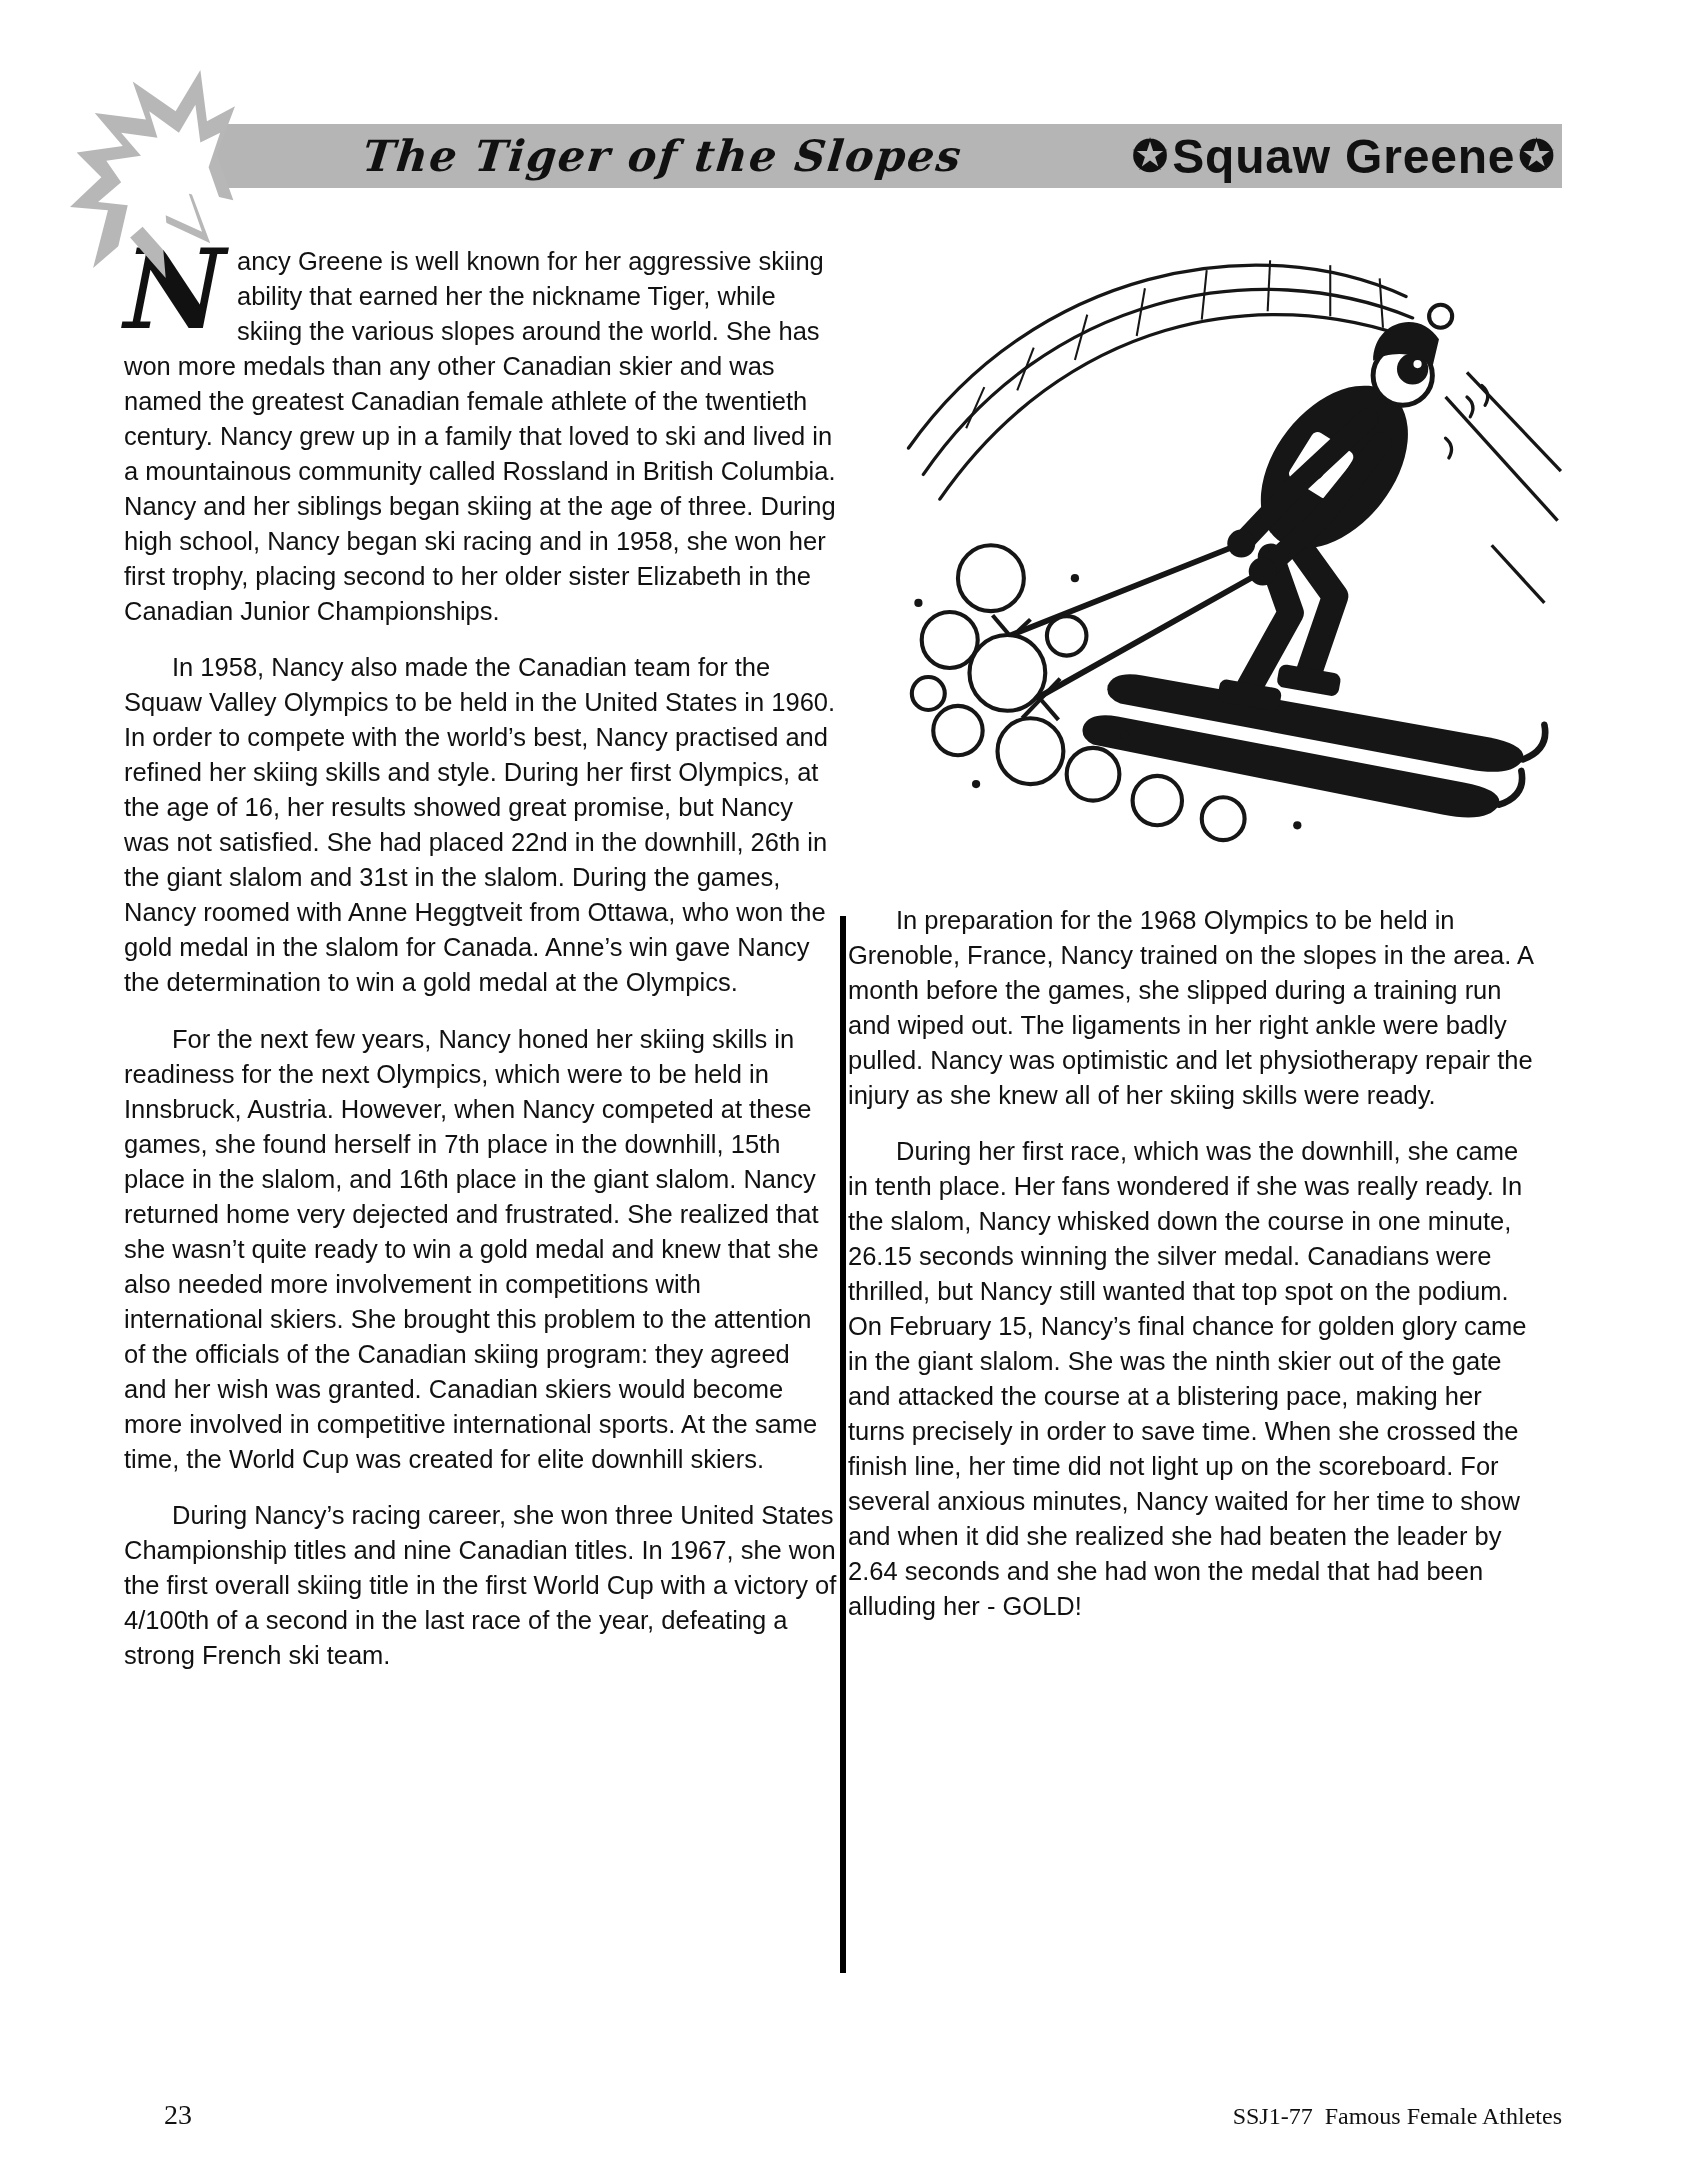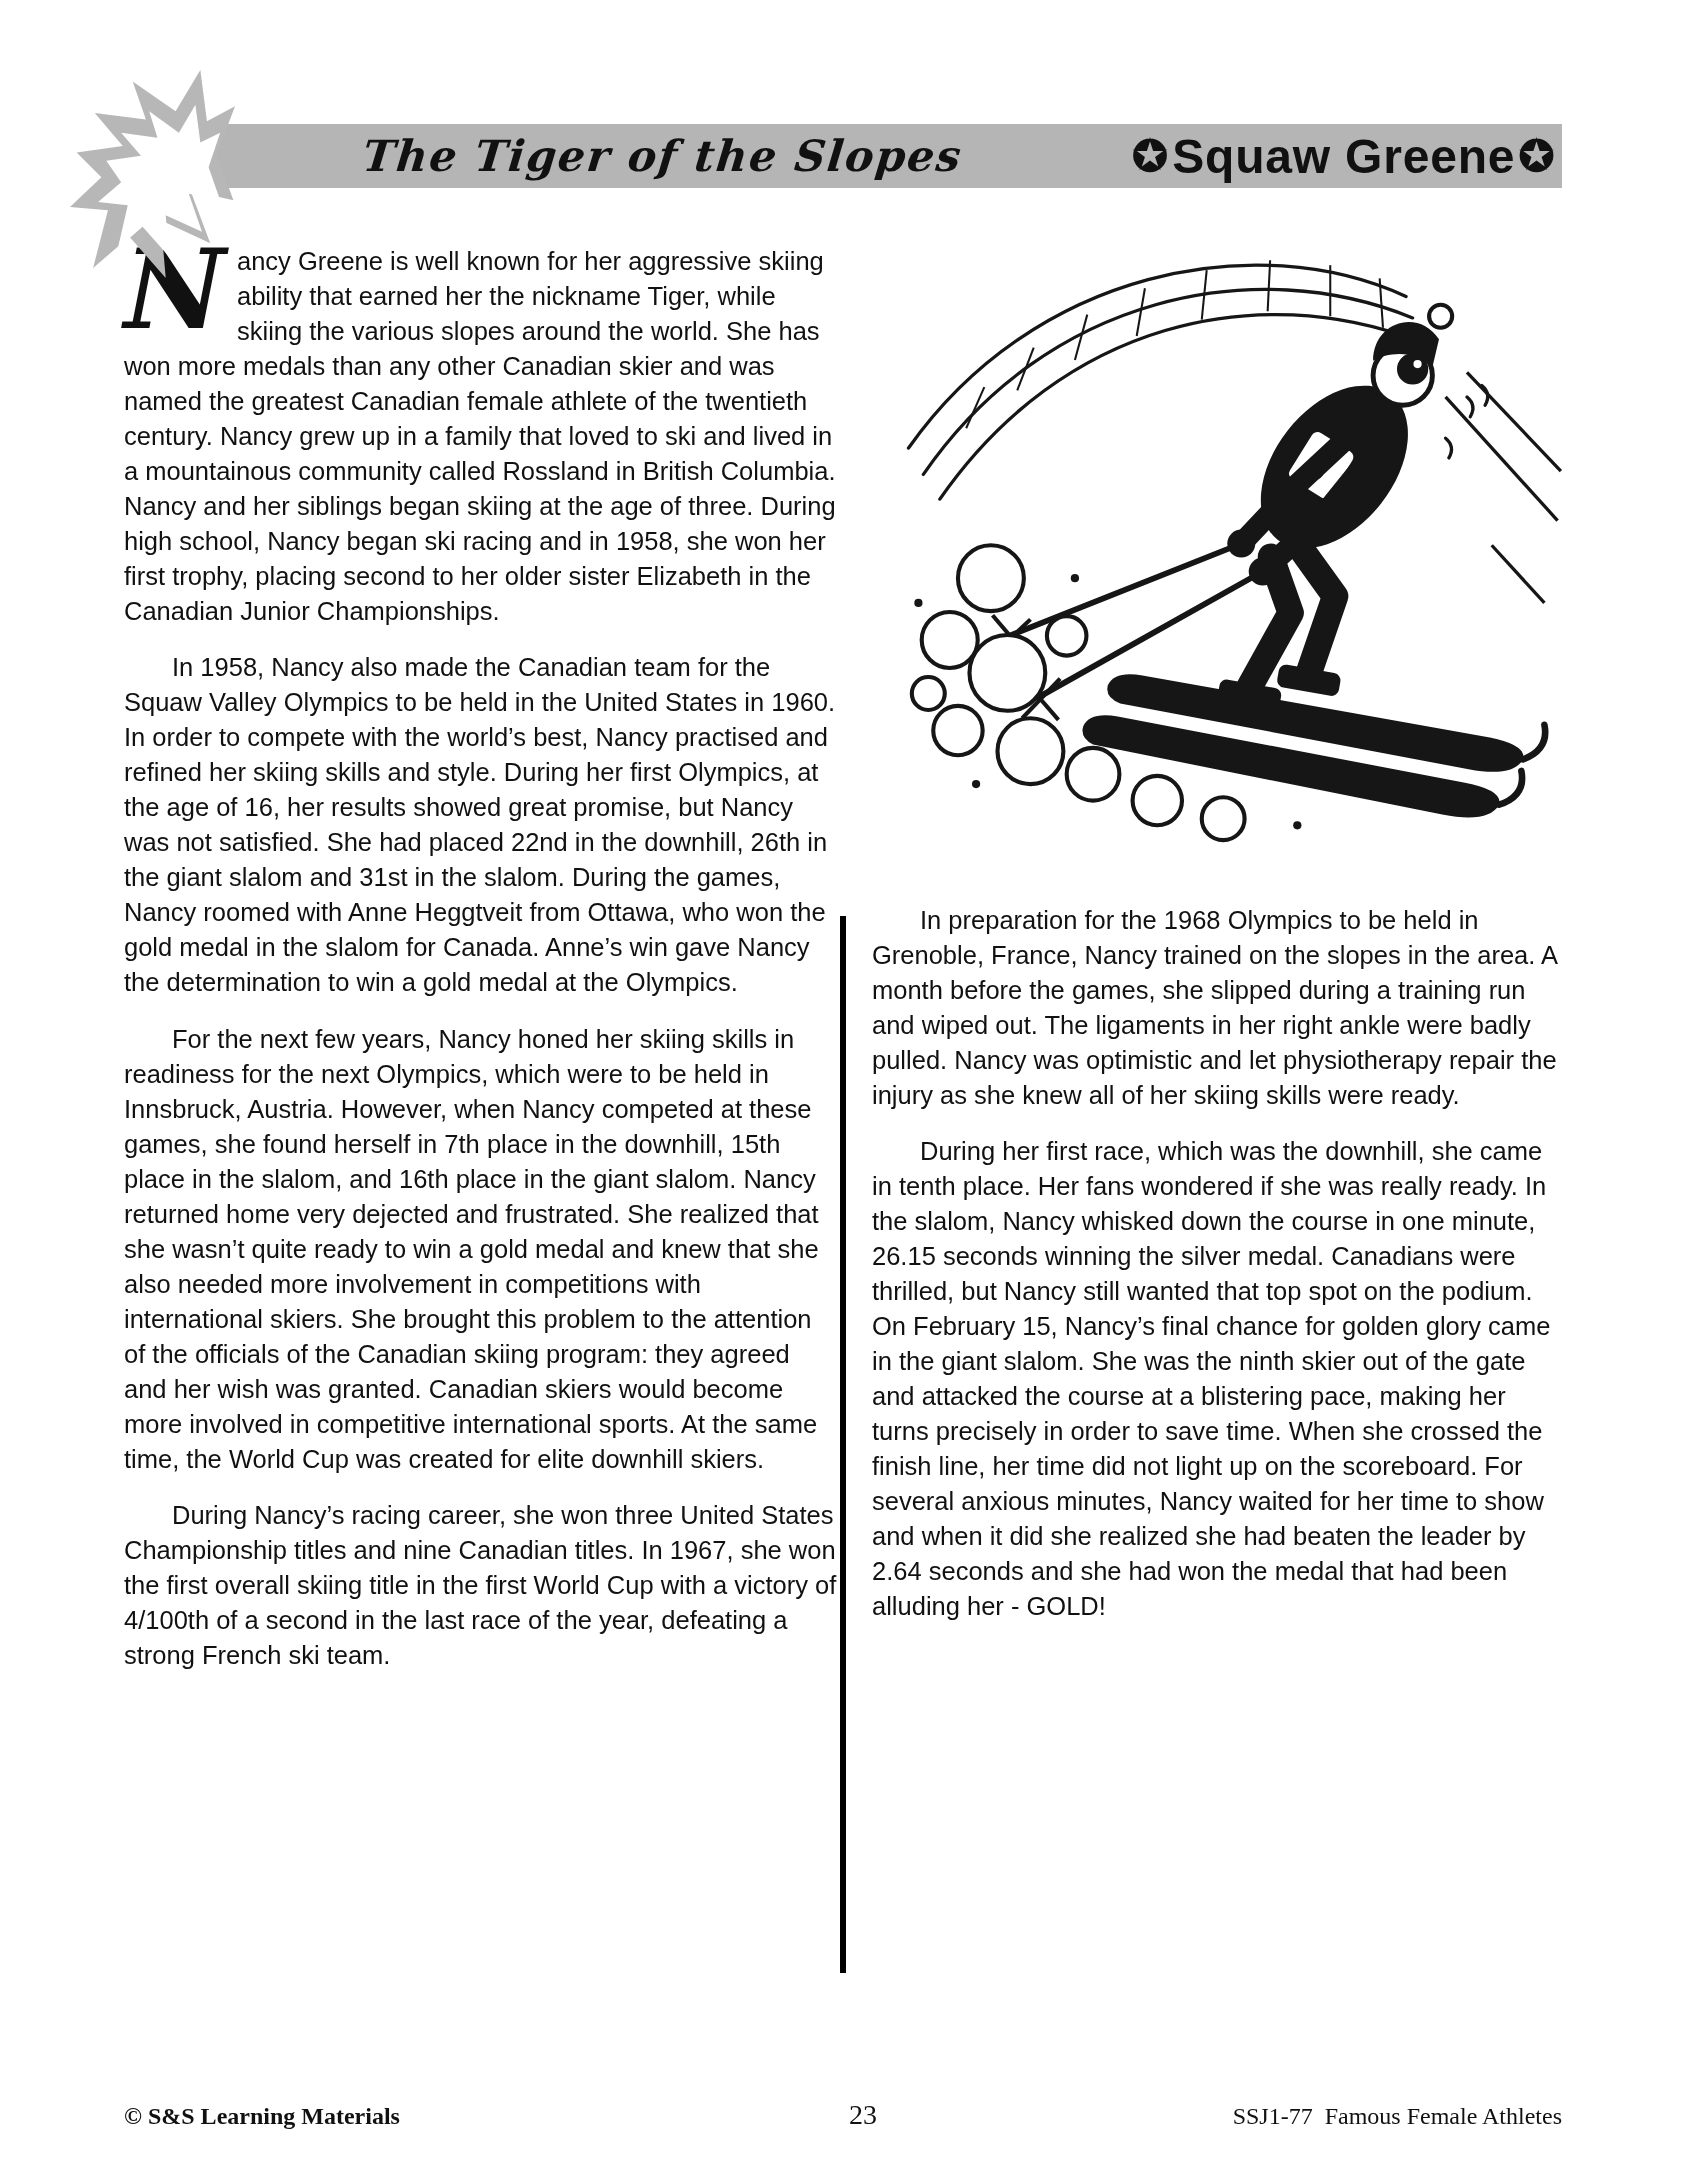--- a/index.html
+++ b/index.html
@@ -52,21 +52,21 @@
   .left-col {
     position: absolute;
     left: 124px;
     top: 244px;
     width: 715px;
     font-size: 25.5px;
     line-height: 35px;
   }
   .right-col {
     position: absolute;
-    left: 872px;
+    left: 848px;
     top: 903px;
     width: 696px;
     font-size: 25.5px;
     line-height: 35px;
   }
   .left-col p, .right-col p { margin: 0 0 21.4px 0; }
   p.indent { text-indent: 48px; }
   .dropcap {
     float: left;
     font-family: "DejaVu Serif", serif;
@@ -226,19 +226,18 @@
   </figure>
 
   <div class="divider"></div>
 
   <div class="right-col">
     <p class="indent">In preparation for the 1968 Olympics to be held in Grenoble, France, Nancy trained on the slopes in the area. A month before the games, she slipped during a training run and wiped out. The ligaments in her right ankle were badly pulled. Nancy was optimistic and let physiotherapy repair the injury as she knew all of her skiing skills were ready.</p>
     <p class="indent">During her first race, which was the downhill, she came in tenth place. Her fans wondered if she was really ready. In the slalom, Nancy whisked down the course in one minute, 26.15 seconds winning the silver medal. Canadians were thrilled, but Nancy still wanted that top spot on the podium. On February 15, Nancy’s final chance for golden glory came in the giant slalom. She was the ninth skier out of the gate and attacked the course at a blistering pace, making her turns precisely in order to save time. When she crossed the finish line, her time did not light up on the scoreboard. For several anxious minutes, Nancy waited for her time to show and when it did she realized she had beaten the leader by 2.64 seconds and she had won the medal that had been alluding her - GOLD!</p>
   </div>
 
   <div class="footer">
-    <span class="f-left">© S&amp;S Learning Materials</span>
     <span class="f-center">23</span>
     <span class="f-right">SSJ1-77  Famous Female Athletes</span>
   </div>
 
 </div>
 
 
 </body></html>

